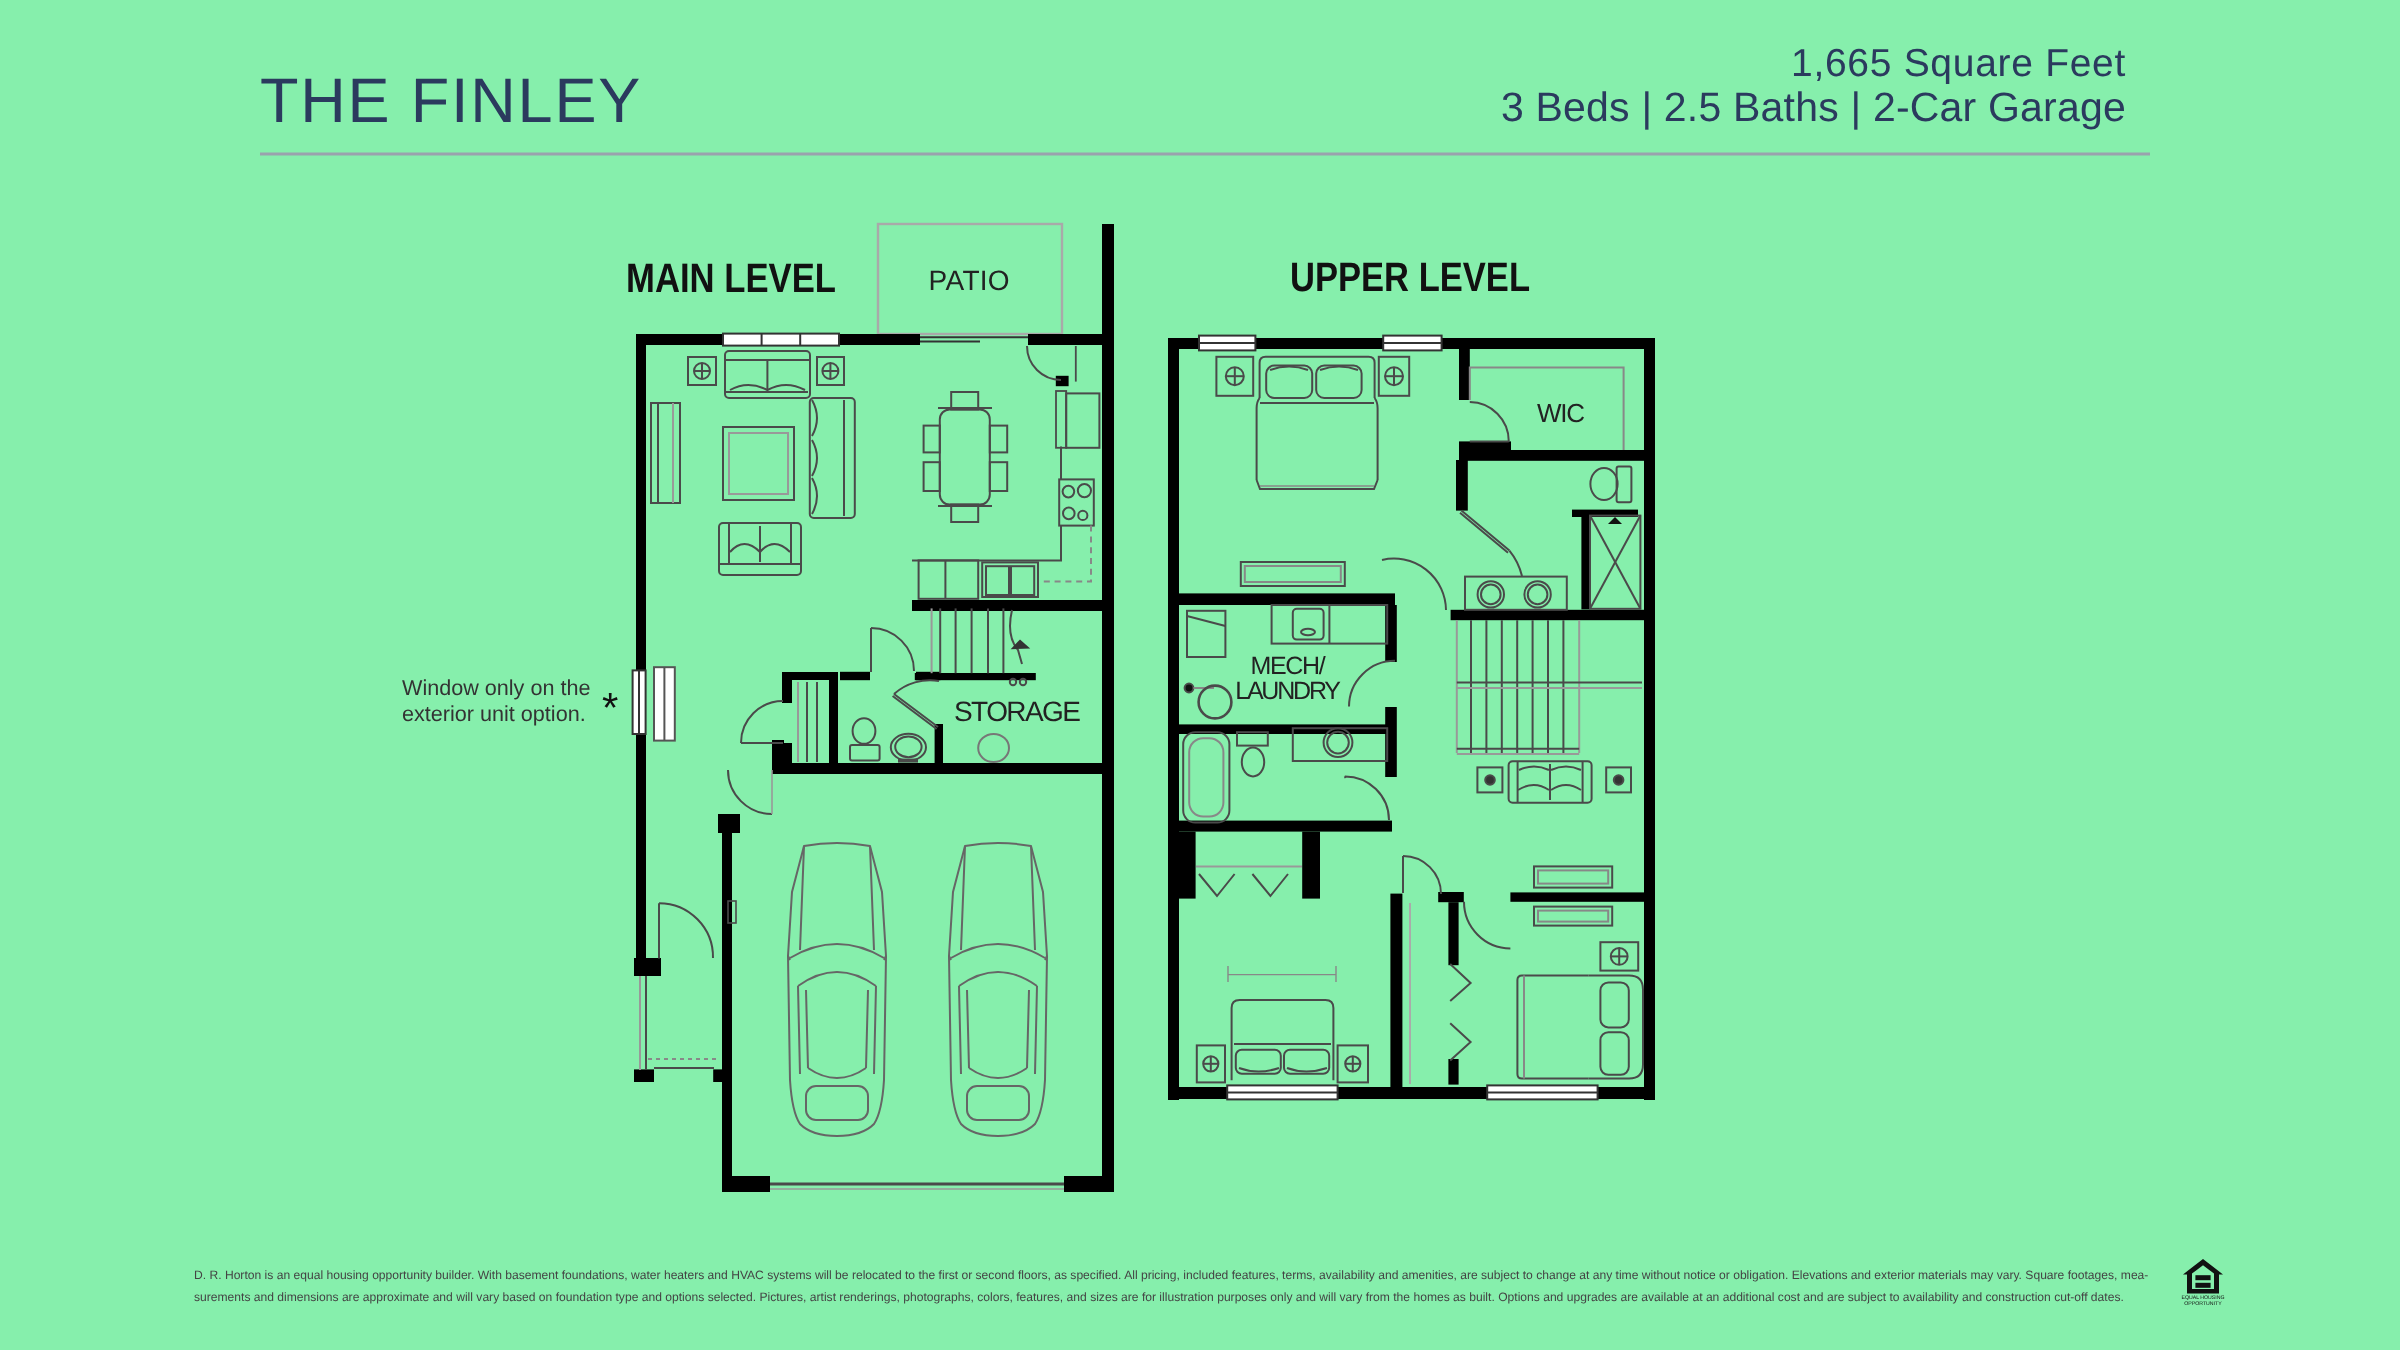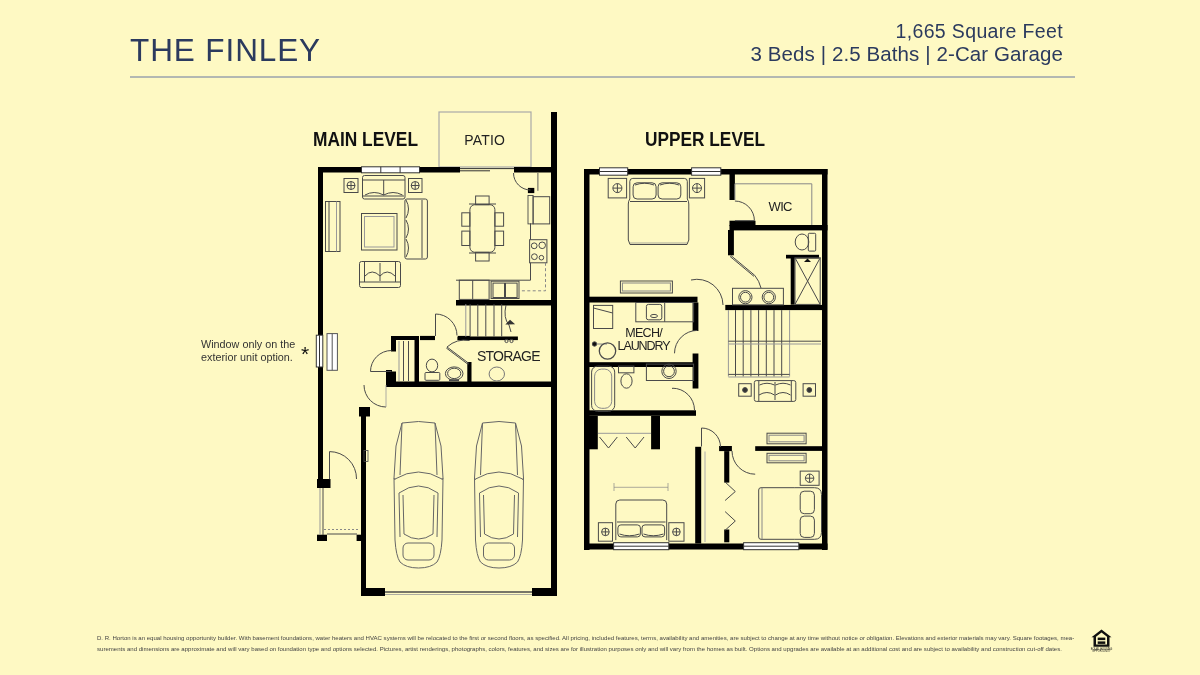--- a/index.html
+++ b/index.html
@@ -1,16 +1,16 @@
 <!DOCTYPE html>
 <html><head>
 <meta charset="utf-8">
 <style>
 html,body{margin:0;padding:0;background:#fff;}
-.page{position:relative;width:1200px;height:675px;background:#fef9c3;overflow:hidden;
+.page{position:relative;width:1200px;height:675px;background:#86efac;overflow:hidden;
 font-family:"Liberation Sans",sans-serif;}
 svg text{font-family:"Liberation Sans",sans-serif;}
 </style>
 </head>
 <body>
 <div class="page">
 <svg width="1200" height="675" viewBox="0 0 1200 675">
 <defs>
 <g id="car" stroke="#666" stroke-width="1" fill="none">
   <path d="M12,3 Q28.5,0 45,3 L51,26 L53,58 L52,120 Q51,136 47,142 Q41,148 28.5,148 Q16,148 10,142 Q6,136 5,120 L4,58 L6,26 Z"></path>

